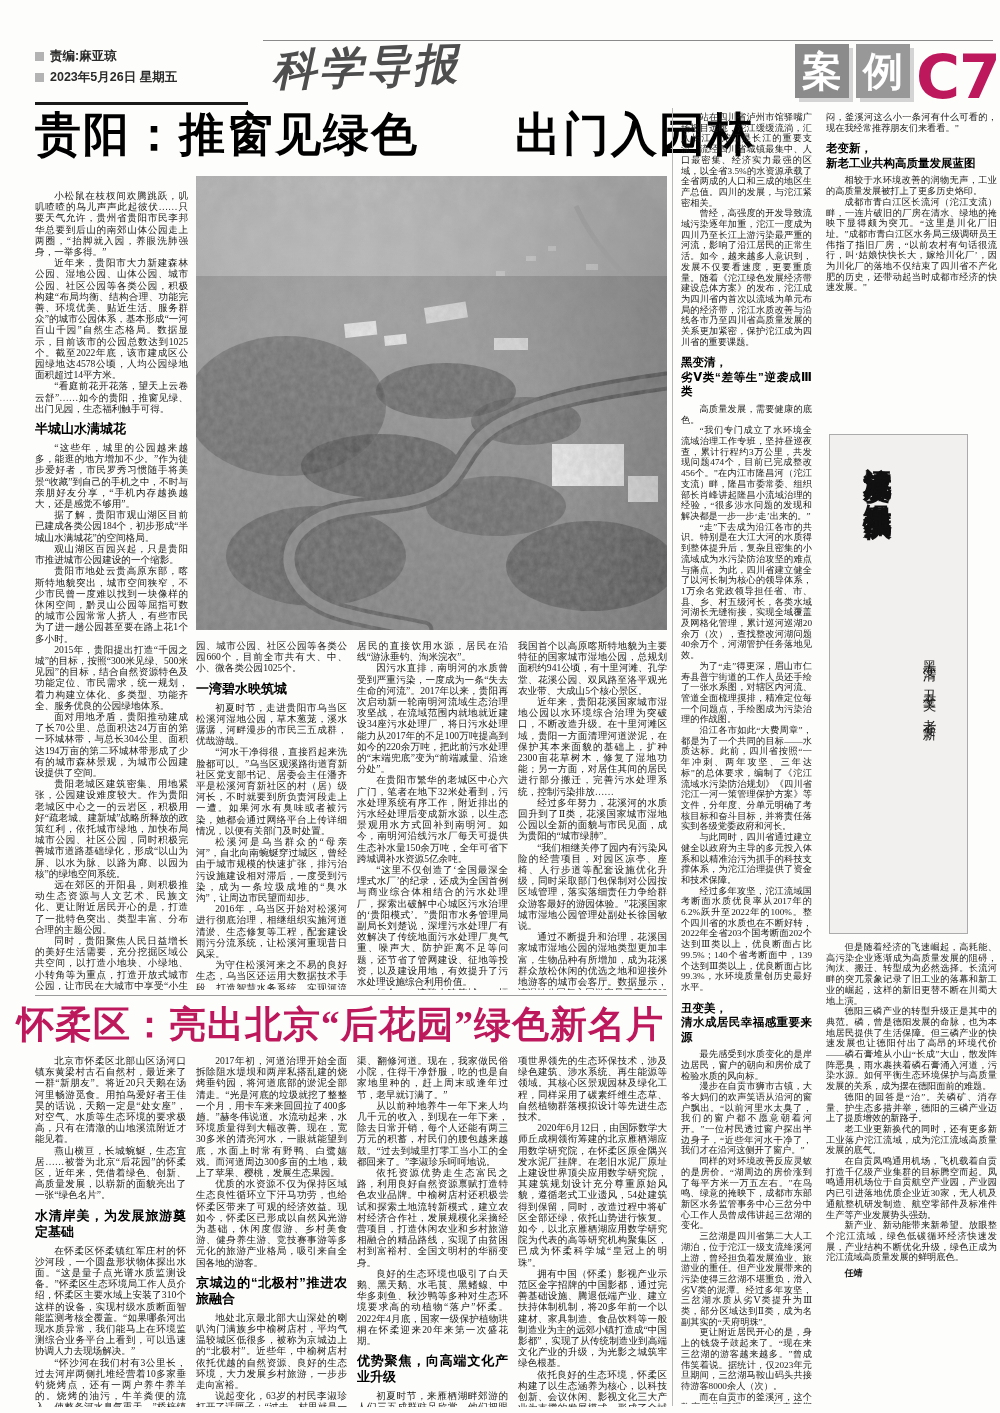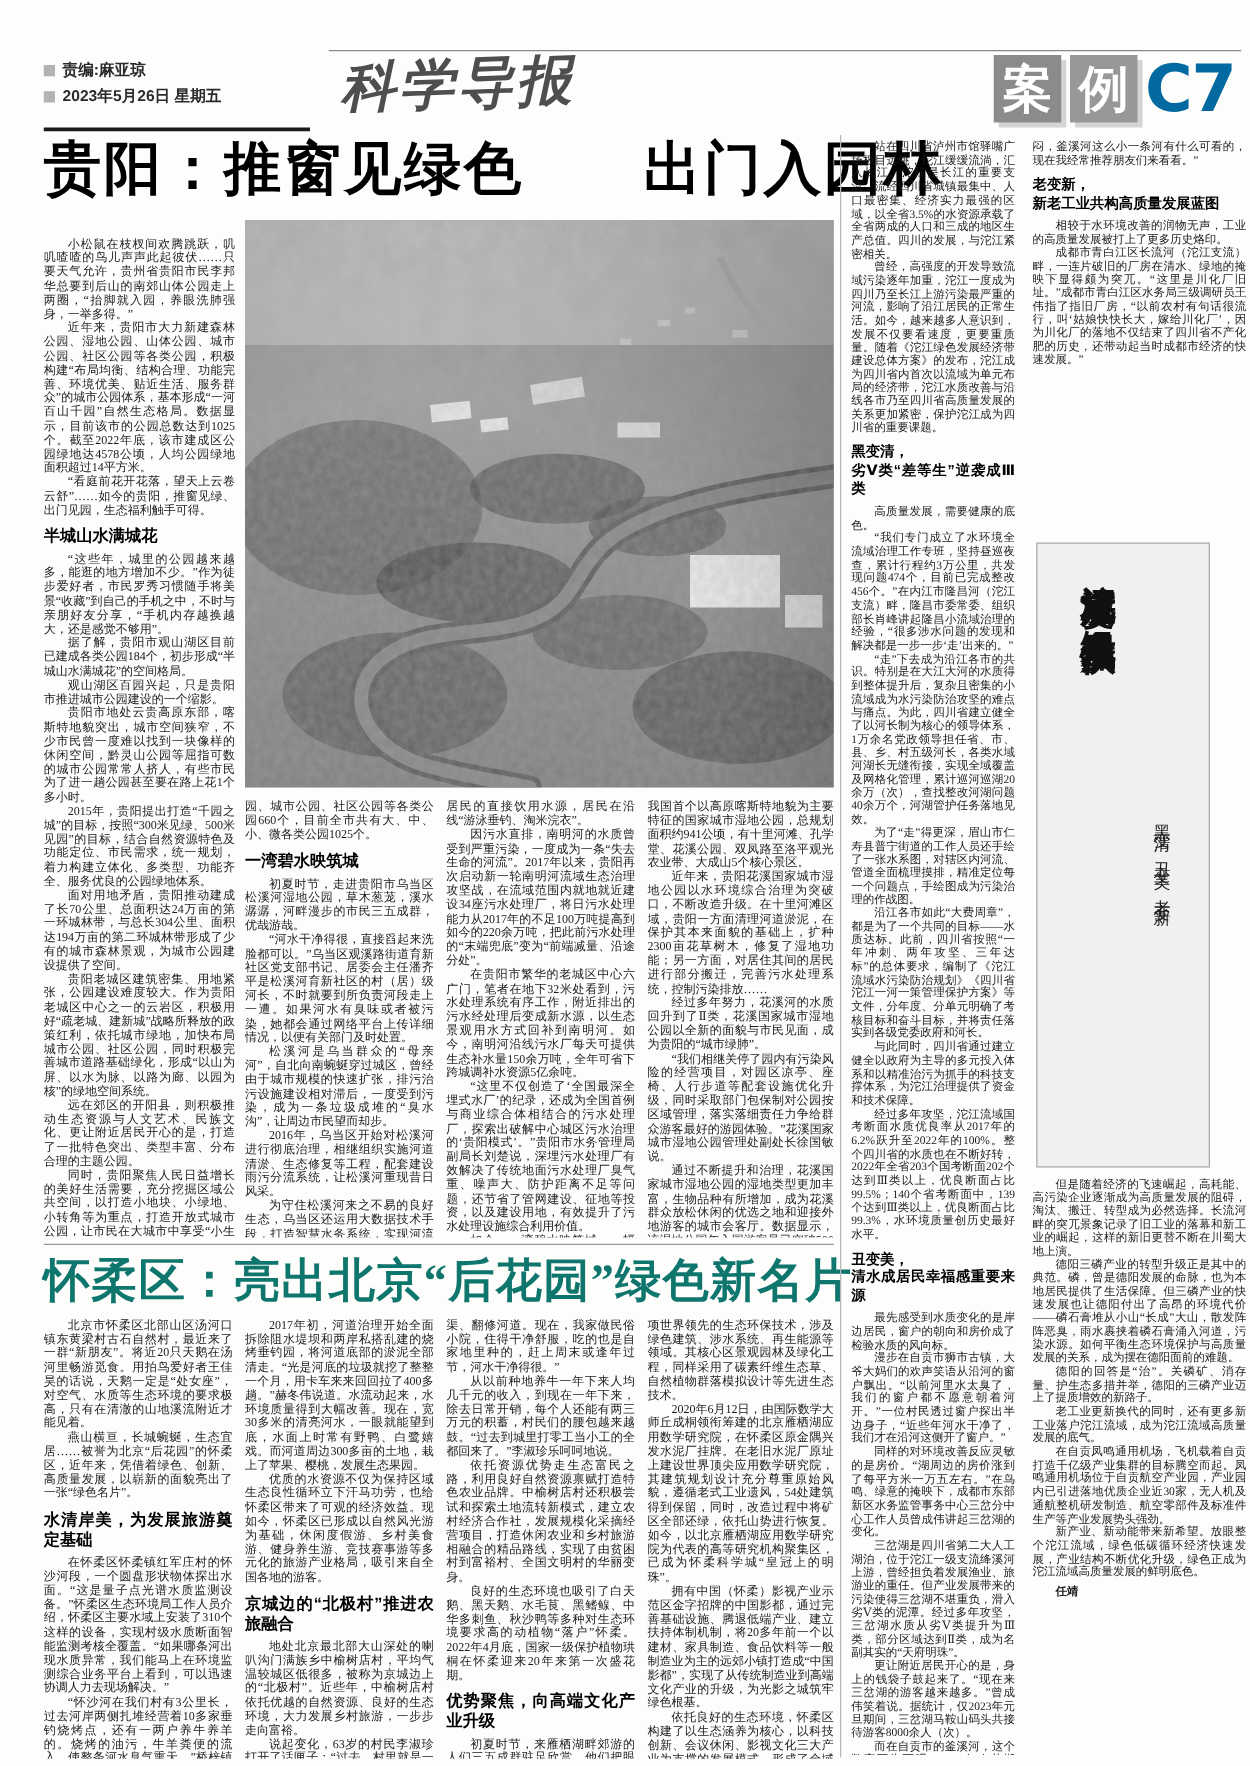--- a/index.html
+++ b/index.html
@@ -12,27 +12,27 @@
   .top-rule{left:263px;top:40px;width:730px;height:1px;background:#8a8a8a}
   .edbox{left:35px;top:46px;width:213px;padding-bottom:14px;border-bottom:3px solid #1a1a1a;
          font-family:"Liberation Sans","DejaVu Sans",sans-serif;font-size:12.5px;font-weight:700;color:#2a2a2a;line-height:21px}
   .sq{display:inline-block;width:9px;height:9px;background:#b3b3b3;margin-right:6px;vertical-align:-1px}
   .paper-name{left:272px;top:38px;font-family:"DejaVu Serif",serif;font-style:italic;font-weight:700;
               font-size:44px;color:#4e4e4e;letter-spacing:3px;transform:rotate(-2deg)}
   .sechead{left:795px;top:44px;display:flex;gap:7px}
   .secbox{width:54px;height:54px;background:#8b8b8b;color:#fff;font-family:"Liberation Sans","DejaVu Sans",sans-serif;
           font-size:40px;font-weight:700;display:flex;align-items:center;justify-content:center;box-shadow:4px 4px 0 #d4d4d4}
   .secbox.b2{background:#989898}
-  .pageno{left:916px;top:42px;font-family:"DejaVu Sans","Liberation Sans",sans-serif;font-size:52px;font-weight:700;color:#0369a1;letter-spacing:-1px}
+  .pageno{left:916px;top:42px;font-family:"DejaVu Sans","Liberation Sans",sans-serif;font-size:60px;font-weight:700;color:#be185d;letter-spacing:-1px}
 
   
   .hl1{left:35px;top:104px;width:632px;text-align:center;font-family:"Liberation Sans","DejaVu Sans",sans-serif;
        font-size:46px;font-weight:800;color:#000;letter-spacing:2px;white-space:nowrap}
-  .hl2{left:35px;top:1000px;width:632px;text-align:right;font-family:"Liberation Serif","DejaVu Serif",serif;
-       font-size:37px;font-weight:700;color:#0f766e;letter-spacing:1px;white-space:nowrap}
+  .hl2{left:17px;top:1000px;width:632px;text-align:right;font-family:"Liberation Serif","DejaVu Serif",serif;
+       font-size:37px;font-weight:700;color:#be185d;letter-spacing:1px;white-space:nowrap}
 
   
   .col{position:absolute;overflow:hidden;text-align:justify;color:#191919}
   .b1{font-size:9.6px;line-height:11.2px}
   .b3{font-size:9.2px;line-height:10.7px}
   .col p{text-indent:2em;margin:0}
   .col p.cont{text-indent:0}
   .col p.by{text-align:left;font-weight:700;padding-right:6px;margin-top:5px;font-family:Liberation Serif, serif}
   .col h3.h{font-family:"Liberation Sans","DejaVu Sans",sans-serif;font-weight:700;color:#000;white-space:pre-line;
             font-size:13px;line-height:16px;margin:7px 0 5px;text-indent:0}
@@ -174,21 +174,21 @@
       <p class="p">“怀沙河在我们村有3公里长，过去河岸两侧扎堆经营着10多家垂钓烧烤点，还有一两户养牛养羊的。烧烤的油污，牛羊粪便的流入，使整条河水臭气熏天。”桥梓镇口头村党支部副书记赫冬伟指着穿村而过的怀沙河说道。</p>
     </div>
   <div class="col b1" style="left:196px;top:1055px;width:151px;height:352px">
       <p class="p">2017年初，河道治理开始全面拆除阻水堤坝和两岸私搭乱建的烧烤垂钓园，将河道底部的淤泥全部清走。“光是河底的垃圾就挖了整整一个月，用卡车来来回回拉了400多趟。”赫冬伟说道。水流动起来，水环境质量得到大幅改善。现在，宽30多米的清亮河水，一眼就能望到底，水面上时常有野鸭、白鹭嬉戏。而河道周边300多亩的土地，栽上了苹果、樱桃，发展生态果园。</p>
       <p class="p">优质的水资源不仅为保持区域生态良性循环立下汗马功劳，也给怀柔区带来了可观的经济效益。现如今，怀柔区已形成以自然风光游为基础，休闲度假游、乡村美食游、健身养生游、竞技赛事游等多元化的旅游产业格局，吸引来自全国各地的游客。</p>
       <h3 class="h">京城边的“北极村”推进农旅融合</h3>
       <p class="p">地处北京最北部大山深处的喇叭沟门满族乡中榆树店村，平均气温较城区低很多，被称为京城边上的“北极村”。近些年，中榆树店村依托优越的自然资源、良好的生态环境，大力发展乡村旅游，一步步走向富裕。</p>
       <p class="p">说起变化，63岁的村民李淑珍打开了话匣子：“过去，村里就是一片小破房、一条小河沟，日子过得苦。后来，村里决定搞民俗游，党员带着年轻人扛着木头上山修盘山道、挖水</p>
     </div>
   <div class="col b1" style="left:357px;top:1055px;width:151px;height:352px">
-      <p class="p cont">渠、翻修河道。现在，我家做民俗小院，住得干净舒服，吃的也是自家地里种的，赶上周末或逢年过节，河水干净得很。”</p>
+      <p class="p cont">渠、翻修河道。现在，我家做民俗小院，住得干净舒服，吃的也是自家地里种的，赶上周末或逢年过节，老早就订满了。”</p>
       <p class="p">从以前种地养牛一年下来人均几千元的收入，到现在一年下来，除去日常开销，每个人还能有两三万元的积蓄，村民们的腰包越来越鼓。“过去到城里打零工当小工的全都回来了。”李淑珍乐呵呵地说。</p>
       <p class="p">依托资源优势走生态富民之路，利用良好自然资源禀赋打造特色农业品牌。中榆树店村还积极尝试和探索土地流转新模式，建立农村经济合作社，发展规模化采摘经营项目，打造休闲农业和乡村旅游相融合的精品路线，实现了由贫困村到富裕村、全国文明村的华丽变身。</p>
       <p class="p">良好的生态环境也吸引了白天鹅、黑天鹅、水毛茛、黑鳍鳈、中华多刺鱼、秋沙鸭等多种对生态环境要求高的动植物“落户”怀柔。2022年4月底，国家一级保护植物珙桐在怀柔迎来20年来第一次盛花期。</p>
       <h3 class="h">优势聚焦，向高端文化产业升级</h3>
       <p class="p">初夏时节，来雁栖湖畔郊游的人们三五成群驻足欣赏，他们把眼前汉唐风格的建筑群、鸿雁展翅般的会议中心收入取景框。依偎在秀美山水中的雁栖湖国际会都，广泛应用了70余</p>
     </div>
   <div class="col b1" style="left:518px;top:1055px;width:149px;height:352px">
       <p class="p cont">项世界领先的生态环保技术，涉及绿色建筑、涉水系统、再生能源等领域。其核心区景观园林及绿化工程，同样采用了碳素纤维生态草、自然植物群落模拟设计等先进生态技术。</p>
       <p class="p">2020年6月12日，由国际数学大师丘成桐领衔筹建的北京雁栖湖应用数学研究院，在怀柔区原金隅兴发水泥厂挂牌。在老旧水泥厂原址上建设世界顶尖应用数学研究院，其建筑规划设计充分尊重原始风貌，遵循老式工业遗风，54处建筑得到保留，同时，改造过程中将矿区全部还绿，依托山势进行恢复。如今，以北京雁栖湖应用数学研究院为代表的高等研究机构聚集区，已成为怀柔科学城“皇冠上的明珠”。</p>
       <p class="p">拥有中国（怀柔）影视产业示范区金字招牌的中国影都，通过完善基础设施、腾退低端产业、建立扶持体制机制，将20多年前一个以建材、家具制造、食品饮料等一般制造业为主的远郊小镇打造成“中国影都”，实现了从传统制造业到高端文化产业的升级，为光影之城筑牢绿色根基。</p>

